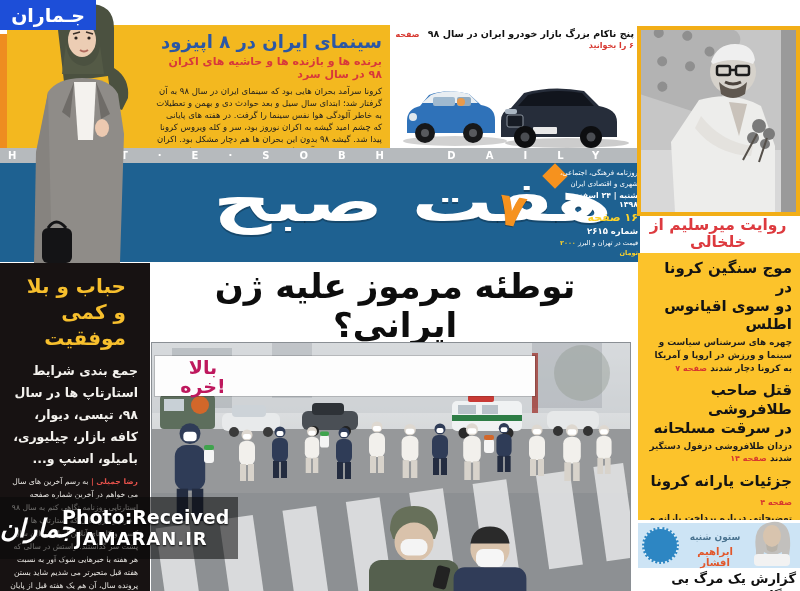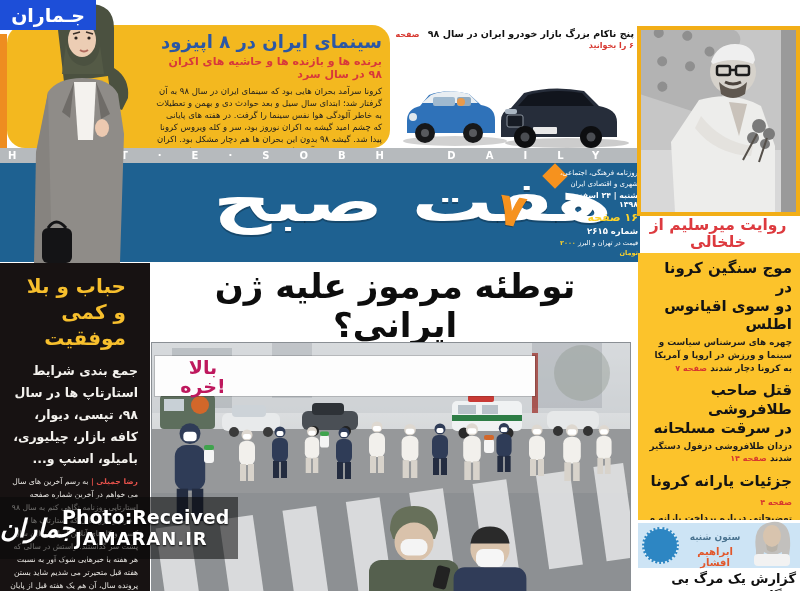--- a/index.html
+++ b/index.html
@@ -11,21 +11,21 @@
 
   
   .stamp{left:0;top:0;width:96px;height:30px;background:#1d4ed8;z-index:30;
          display:flex;align-items:center;justify-content:center;color:#fff;
          font-weight:bold;font-size:19px;overflow:hidden;}
 
   .orange-edge{left:0;top:34px;width:7px;height:114px;background:#ee8d20;}
 
   
   .cinema{left:7px;top:25px;width:383px;height:123px;background:#f3b81f;overflow:hidden;
-          box-sizing:border-box;padding:6px 8px 4px 148px;border-radius:18px;}
+          box-sizing:border-box;padding:6px 8px 4px 148px;}
   .cinema-title{color:#2b57a5;font-weight:bold;font-size:18px;text-align:right;white-space:nowrap;}
   .cinema-sub{color:#d7383b;font-weight:bold;font-size:11px;text-align:right;margin-top:3px;}
   .cinema-body{color:#1d1d1d;font-size:8.5px;line-height:1.42;text-align:right;margin-top:4px;}
 
   
   .cars{left:395px;top:25px;width:245px;height:123px;background:#fff;overflow:visible;}
   .cars-title{color:#2b57a5;font-weight:bold;font-size:14px;text-align:right;
               padding:4px 6px 0 0;white-space:nowrap;direction:rtl;}
   .cars-subline{direction:rtl;text-align:right;font-size:9.5px;font-weight:bold;color:#111;
                 padding:3px 6px 0 0;}

